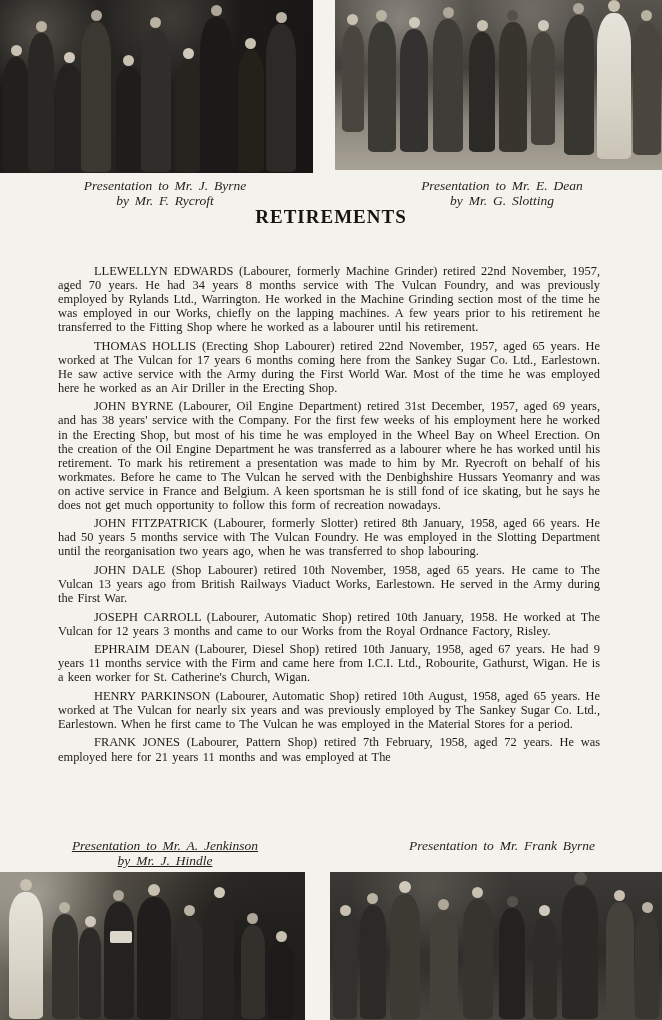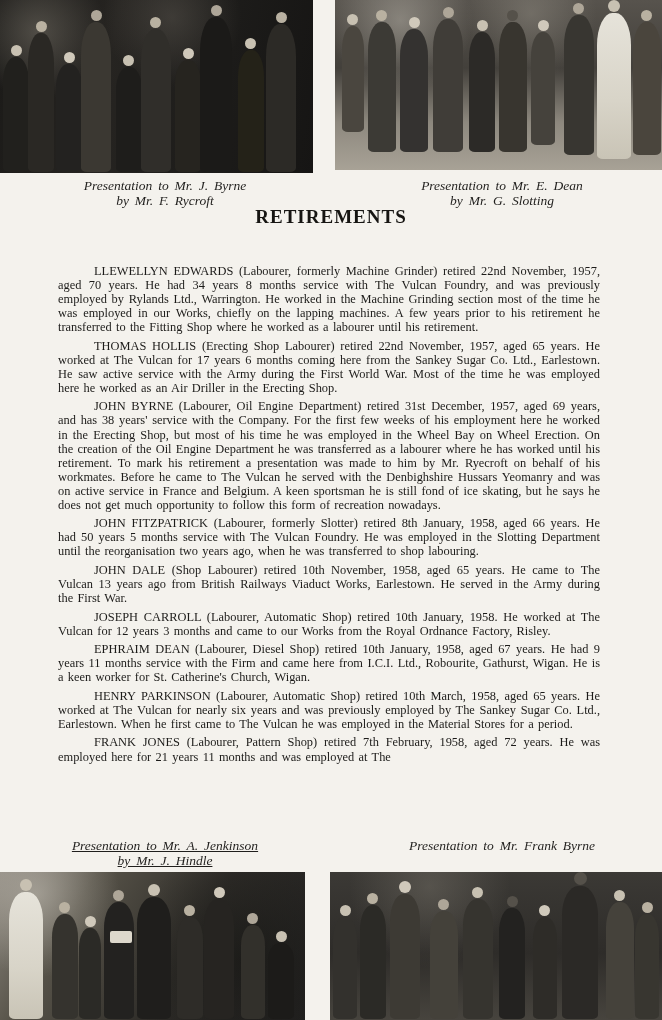--- a/index.html
+++ b/index.html
@@ -198,21 +198,21 @@
   <div class="heading">RETIREMENTS</div>
 
   <div class="article">
     <p>LLEWELLYN EDWARDS (Labourer, formerly Machine Grinder) retired 22nd November, 1957, aged 70 years.  He had 34 years 8 months service with The Vulcan Foundry, and was previously employed by Rylands Ltd., Warrington.  He worked in the Machine Grinding section most of the time he was employed in our Works, chiefly on the lapping machines.  A few years prior to his retirement he transferred to the Fitting Shop where he worked as a labourer until his retirement.</p>
     <p>THOMAS HOLLIS (Erecting Shop Labourer) retired 22nd November, 1957, aged 65 years.  He worked at The Vulcan for 17 years 6 months coming here from the Sankey Sugar Co. Ltd., Earlestown.  He saw active service with the Army during the First World War.  Most of the time he was employed here he worked as an Air Driller in the Erecting Shop.</p>
     <p>JOHN BYRNE (Labourer, Oil Engine Department) retired 31st December, 1957, aged 69 years, and has 38 years' service with the Company.  For the first few weeks of his employment here he worked in the Erecting Shop, but most of his time he was employed in the Wheel Bay on Wheel Erection.  On the creation of the Oil Engine Department he was transferred as a labourer where he has worked until his retirement.  To mark his retirement a presentation was made to him by Mr. Ryecroft on behalf of his workmates.  Before he came to The Vulcan he served with the Denbighshire Hussars Yeomanry and was on active service in France and Belgium.  A keen sportsman he is still fond of ice skating, but he says he does not get much opportunity to follow this form of recreation nowadays.</p>
     <p>JOHN FITZPATRICK (Labourer, formerly Slotter) retired 8th January, 1958, aged 66 years.  He had 50 years 5 months service with The Vulcan Foundry.  He was employed in the Slotting Department until the reorganisation two years ago, when he was transferred to shop labouring.</p>
     <p>JOHN DALE (Shop Labourer) retired 10th November, 1958, aged 65 years.  He came to The Vulcan 13 years ago from British Railways Viaduct Works, Earlestown.  He served in the Army during the First War.</p>
     <p>JOSEPH CARROLL (Labourer, Automatic Shop) retired 10th January, 1958.  He worked at The Vulcan for 12 years 3 months and came to our Works from the Royal Ordnance Factory, Risley.</p>
     <p>EPHRAIM DEAN (Labourer, Diesel Shop) retired 10th January, 1958, aged 67 years.  He had 9 years 11 months service with the Firm and came here from I.C.I. Ltd., Robourite, Gathurst, Wigan.  He is a keen worker for St. Catherine's Church, Wigan.</p>
-    <p>HENRY PARKINSON (Labourer, Automatic Shop) retired 10th March, 1958, aged 65 years.  He worked at The Vulcan for nearly six years and was previously employed by The Sankey Sugar Co. Ltd., Earlestown.  When he first came to The Vulcan he was employed in the Material Stores for a period.</p>
+    <p>HENRY PARKINSON (Labourer, Automatic Shop) retired 10th August, 1958, aged 65 years.  He worked at The Vulcan for nearly six years and was previously employed by The Sankey Sugar Co. Ltd., Earlestown.  When he first came to The Vulcan he was employed in the Material Stores for a period.</p>
     <p>FRANK JONES (Labourer, Pattern Shop) retired 7th February, 1958, aged 72 years.  He was employed here for 21 years 11 months and was employed at The</p>
   </div>
 
   <div class="caption cap-bl">
     <div>Presentation to Mr. A. Jenkinson</div>
     <div>by Mr. J. Hindle</div>
   </div>
   <div class="caption cap-br">
     <div>Presentation to Mr. Frank Byrne</div>
   </div>

